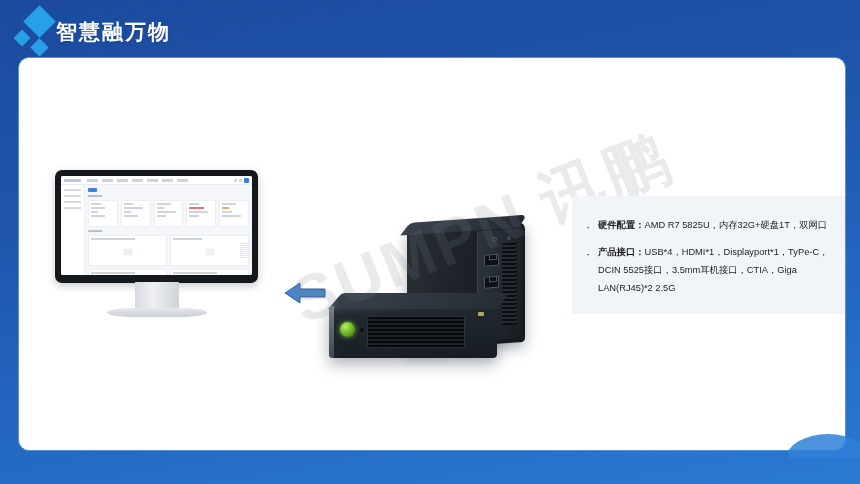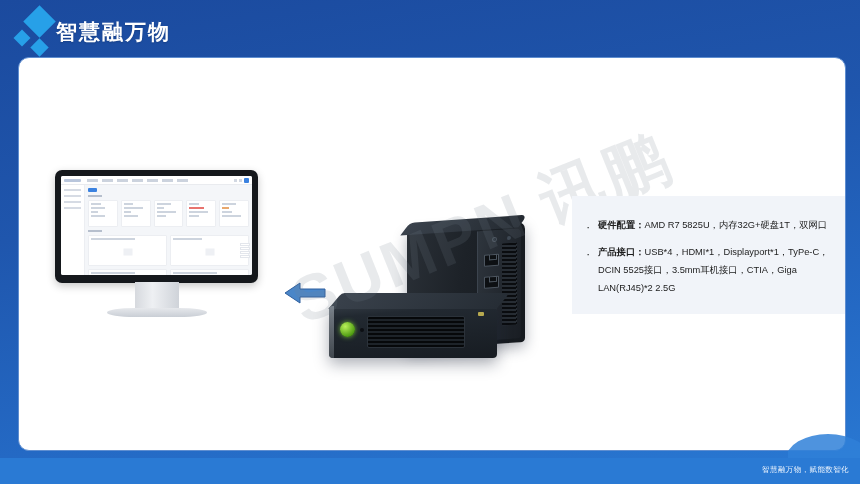--- a/index.html
+++ b/index.html
@@ -378,17 +378,14 @@
         </li>
         <li>
           <span class="k">产品接口：</span><span>USB*4，HDMI*1，Displayport*1，TyPe-C，DCIN 5525接口，3.5mm耳机接口，CTIA，Giga LAN(RJ45)*2 2.5G</span>
         </li>
       </ul>
     </div>
 
   </div>
 
   <div class="corner-arc"></div>
-  <div class="footer">
-    <div class="footer-txt">智慧融万物，赋能数智化</div>
-  </div>
 
 </div>
 
 </body></html>

